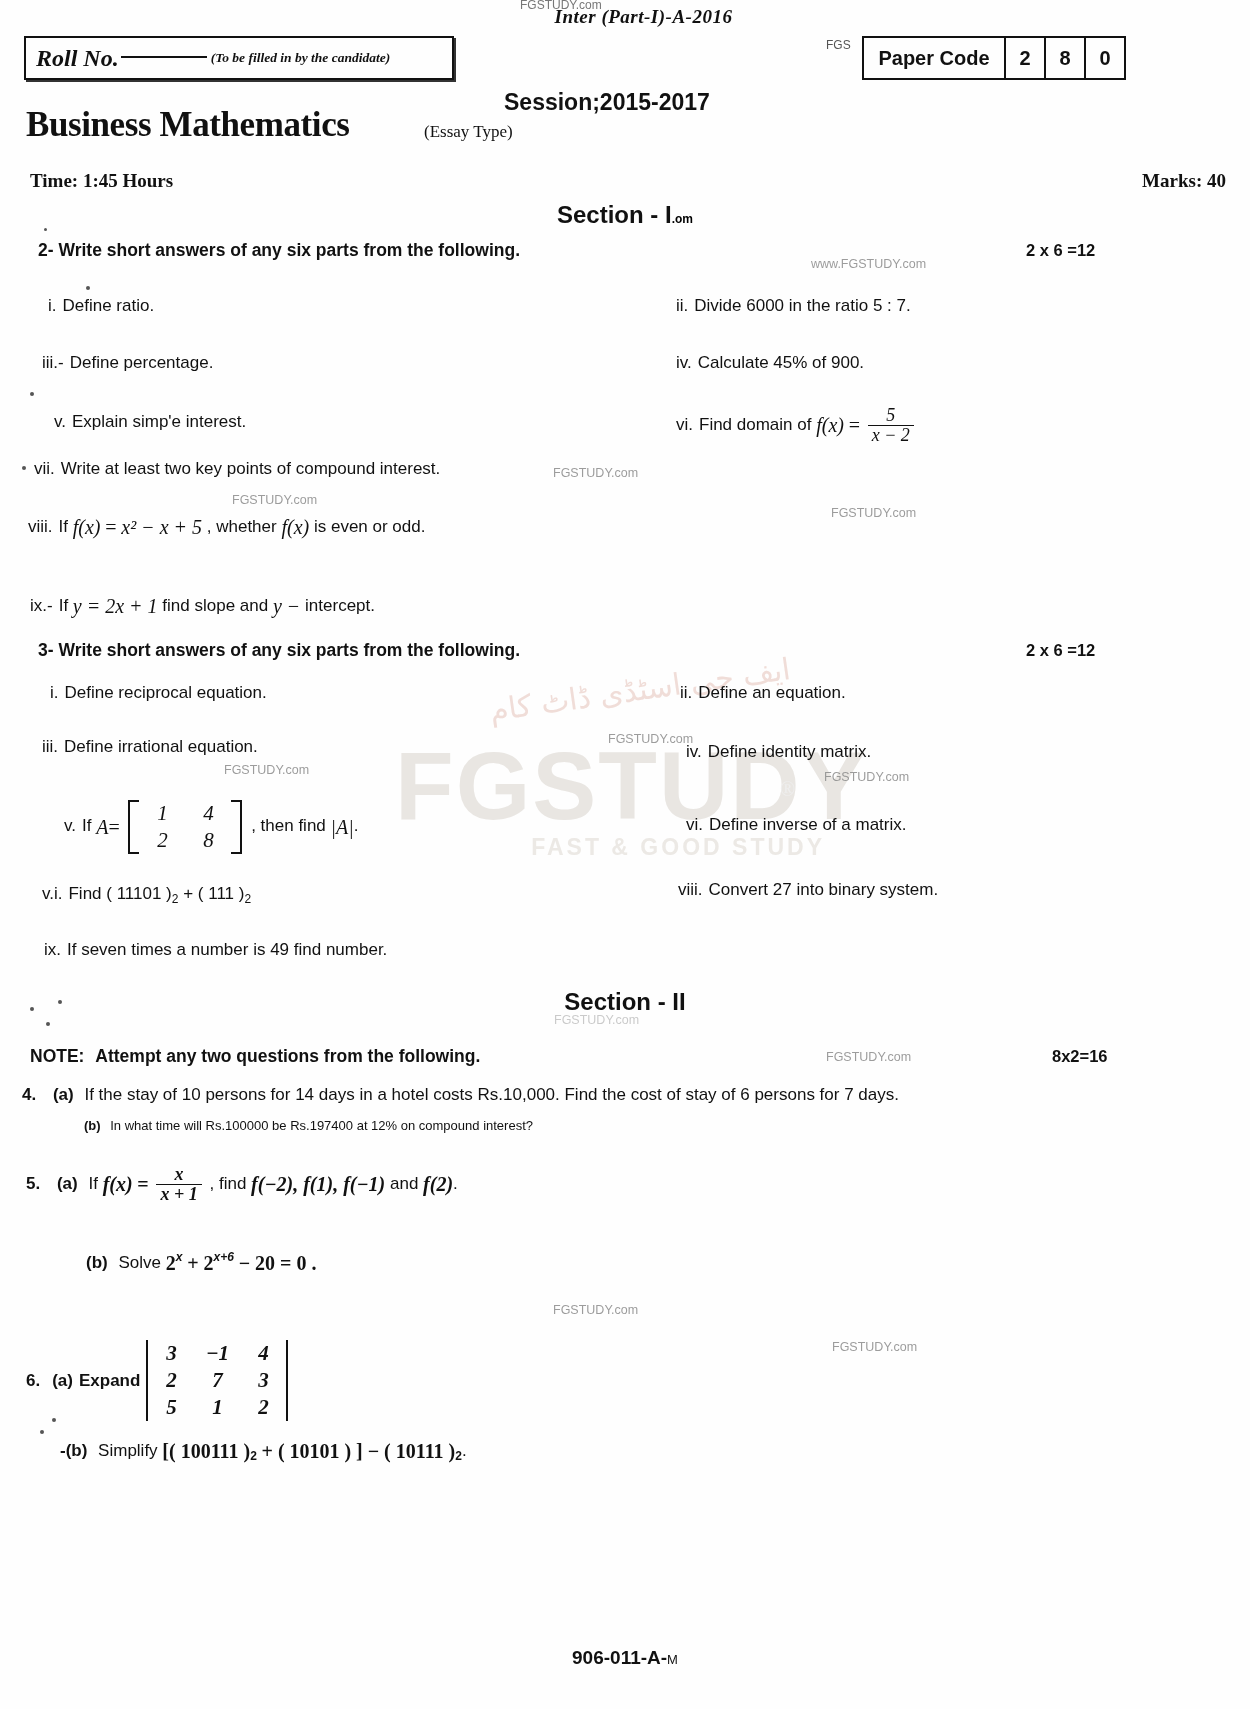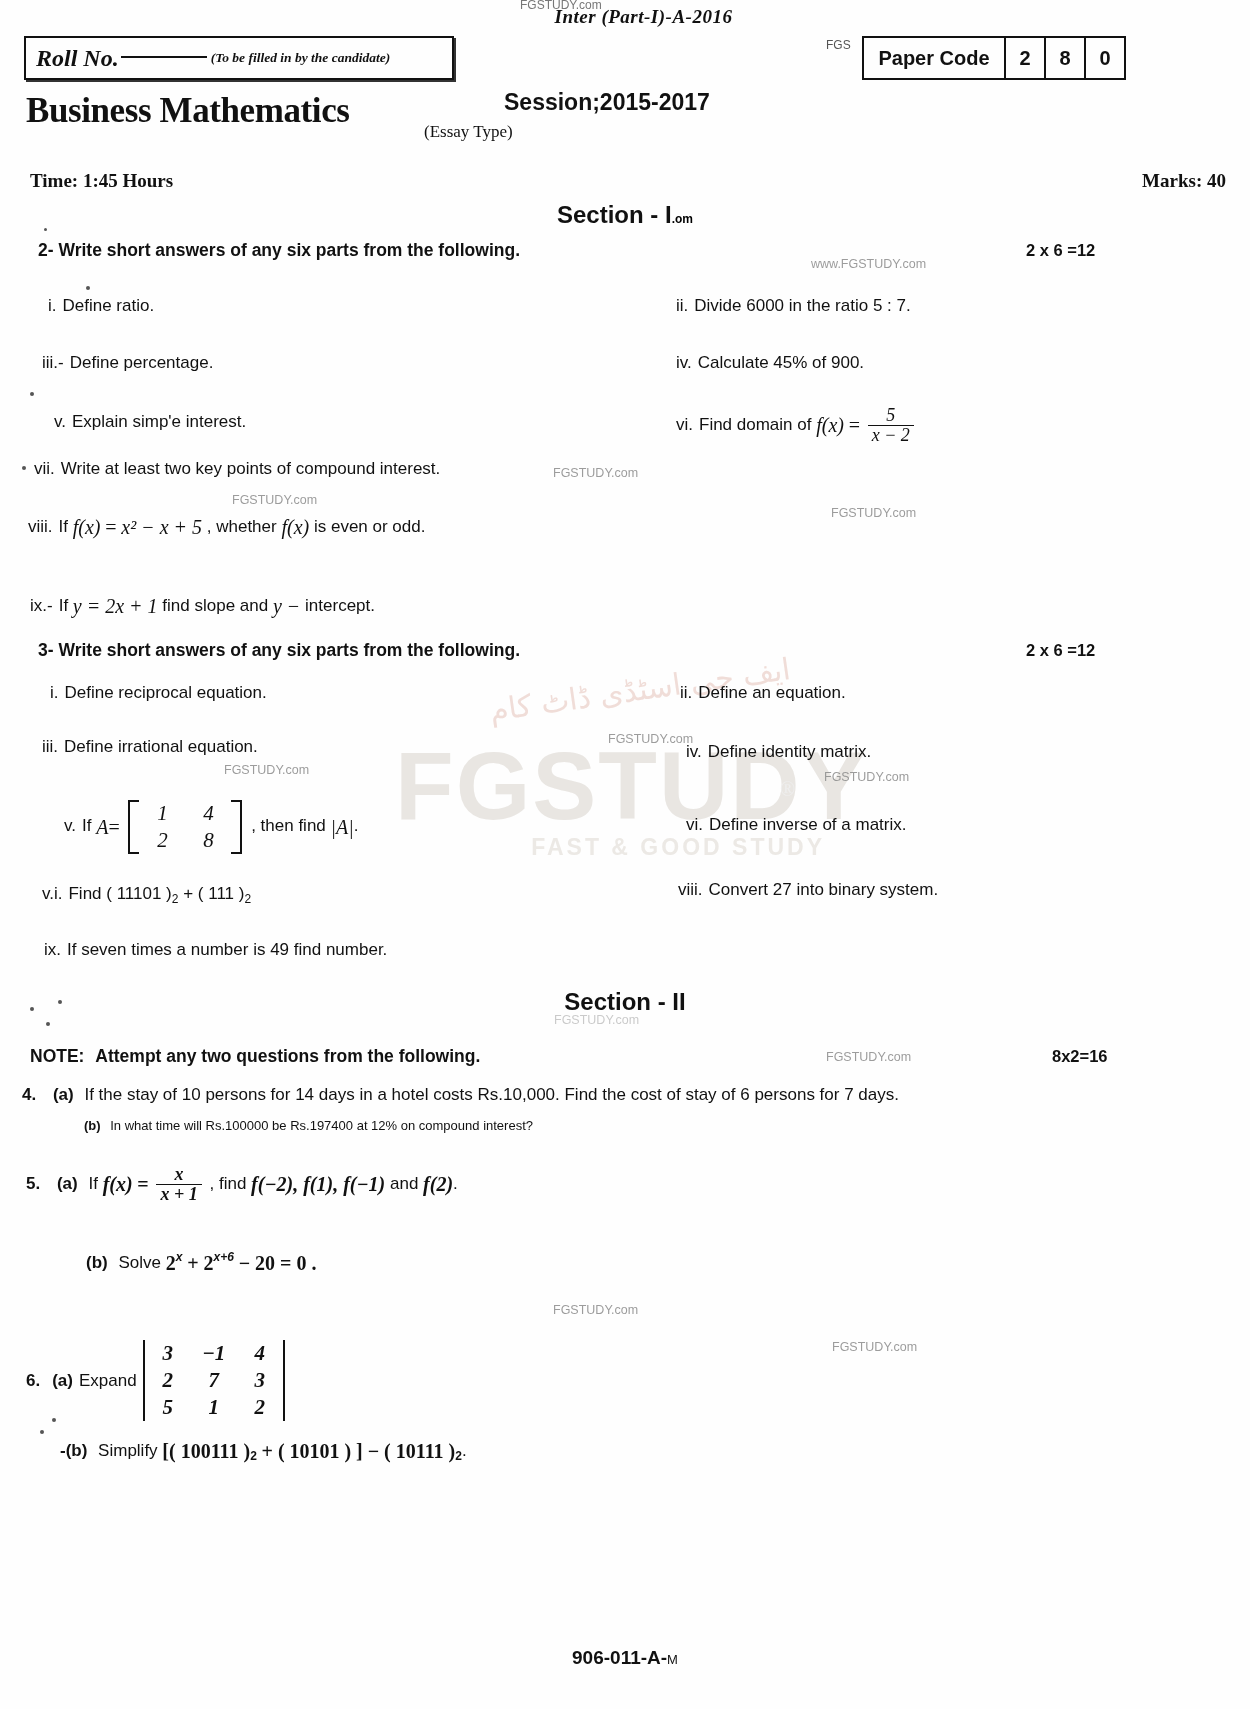--- a/index.html
+++ b/index.html
@@ -37,21 +37,21 @@
     border-left:2px solid #111;box-sizing:border-box;
   }
   #paper-code-wrap > div:first-child{border-left:none;}
   .pc-label{width:140px;}
   .pc-digit{width:40px;}
 
   #fgs-clip{left:826px;top:38px;font-size:12px;color:#555;font-family:"Liberation Sans",sans-serif;}
   #fgs-top{left:520px;top:-2px;font-size:12px;color:#777;font-family:"Liberation Sans",sans-serif;}
 
   #session{left:504px;top:89px;font-family:"Liberation Sans",sans-serif;font-weight:bold;font-size:23px;}
-  #subject{left:26px;top:91px;font-family:"Liberation Serif",serif;font-weight:bold;font-size:35px;letter-spacing:-.4px;}
+  #subject{left:26px;top:105px;font-family:"Liberation Serif",serif;font-weight:bold;font-size:35px;letter-spacing:-.4px;}
   #subject-type{left:424px;top:122px;font-size:17px;}
 
   #time{left:30px;top:170px;font-weight:bold;font-size:19px;}
   #marks{right:24px;top:170px;font-weight:bold;font-size:19px;}
 
   .section-head{
     left:0;right:0;text-align:center;
     font-family:"Liberation Sans",sans-serif;font-weight:bold;font-size:24px;
   }
 
@@ -300,21 +300,21 @@
     <span>(b)</span>
     <span style="font-weight:normal;margin-left:6px;">Solve</span>
     <span class="math mathup">2</span><sup class="b" style="font-style:italic;">x</sup>
     <span class="math mathup">+ 2</span><sup class="b" style="font-style:italic;">x+6</sup>
     <span class="math mathup">− 20 = 0 .</span>
   </div>
 
   <div class="abs qhead" style="left:26px;top:1340px;font-size:17px;display:flex;align-items:center;">
     <span>6.</span>
     <span style="margin-left:12px;">(a)</span>
-    <span style="font-weight:normal;margin-left:6px;">Expand</span>
+    <span style="font-weight:bold;margin-left:6px;">Expand</span>
     <span class="matrix" style="margin-left:6px;">
       <span class="mbar"></span>
       <span class="mrows">
         <span class="mrow">
           <span class="mcell">3</span>
           <span class="mcell">−1</span>
           <span class="mcell">4</span>
         </span>
         <span class="mrow">
           <span class="mcell">2</span>

